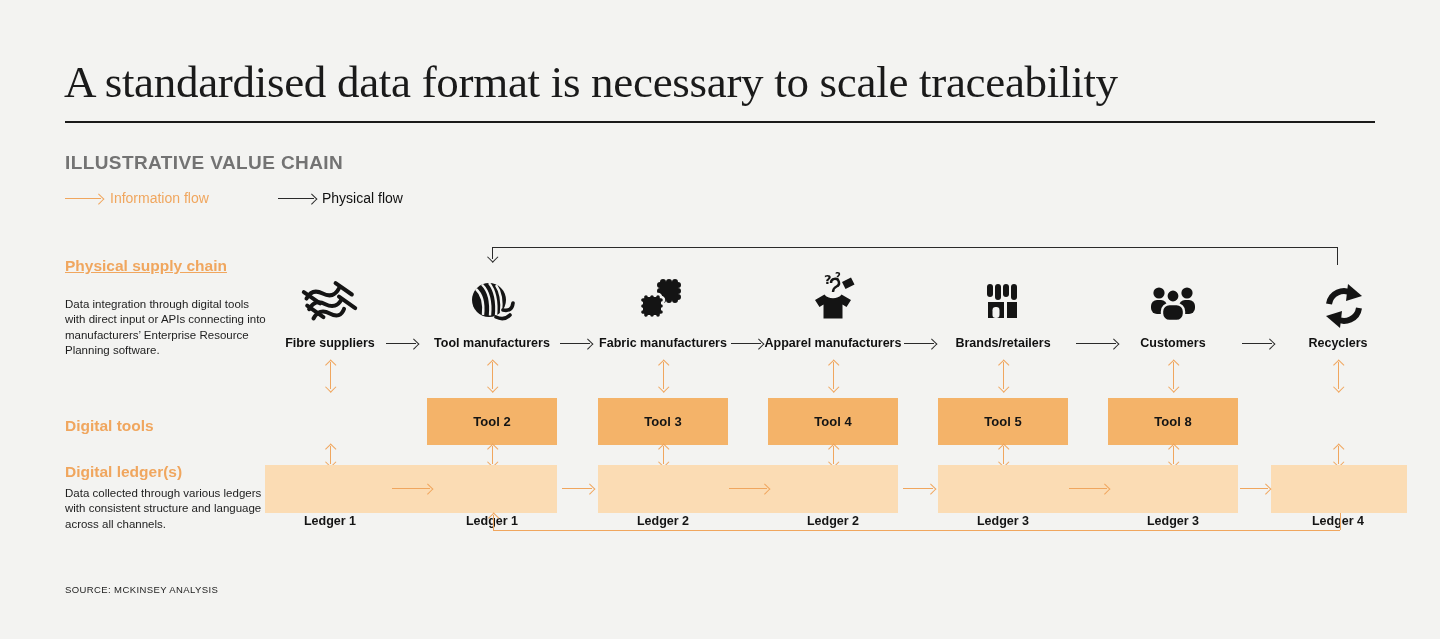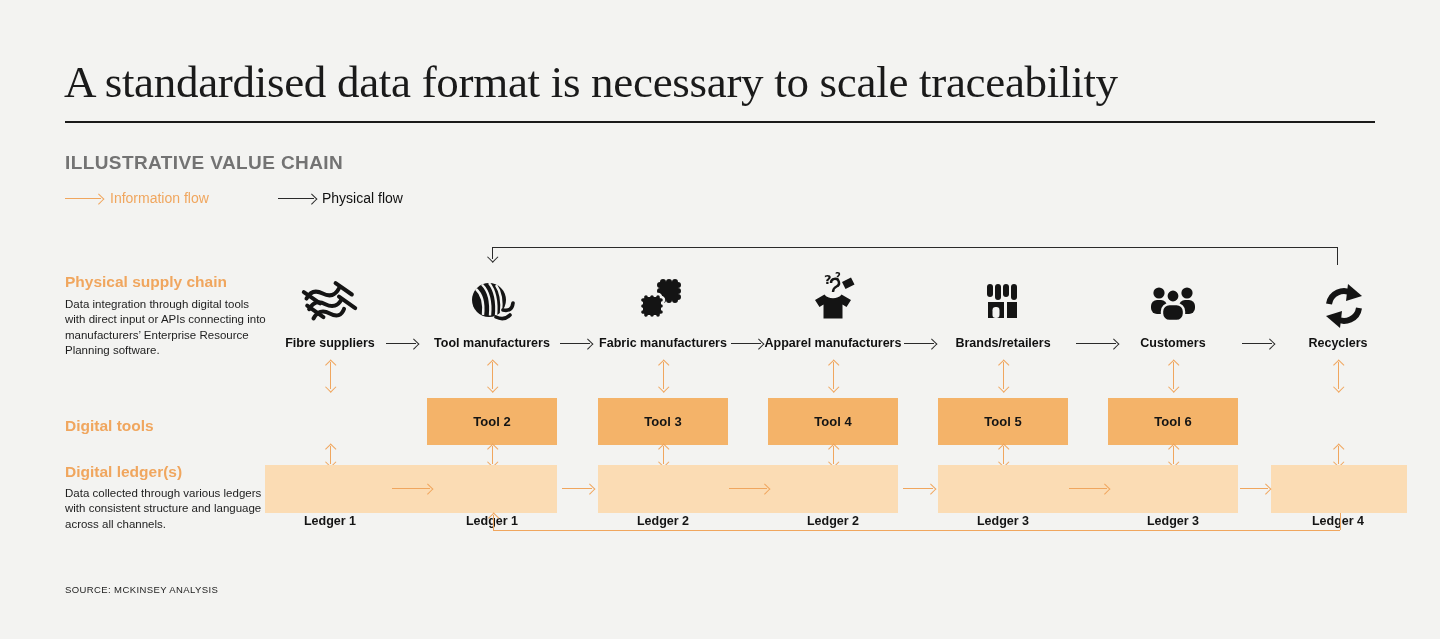--- a/index.html
+++ b/index.html
@@ -45,21 +45,21 @@
 
   <h1 class="abs title">A standardised data format is necessary to scale traceability</h1>
   <div class="abs rule"></div>
   <div class="abs section-heading">ILLUSTRATIVE VALUE CHAIN</div>
 
   <div class="abs harrow orange" style="left:65px;top:198px;width:36px;"></div>
   <div class="abs legend-label orange" style="left:110px;">Information flow</div>
   <div class="abs harrow black" style="left:278px;top:198px;width:36px;"></div>
   <div class="abs legend-label" style="left:322px;color:#111;">Physical flow</div>
 
-  <div class="abs side-heading" style="top:273px;">Physical supply chain</div>
+  <div class="abs side-heading" style="top:257px;text-decoration:underline;">Physical supply chain</div>
   <div class="abs side-para" style="top:297px;">Data integration through digital tools with direct input or APIs connecting into manufacturers’ Enterprise Resource Planning software.</div>
   <div class="abs side-heading" style="top:417px;">Digital tools</div>
   <div class="abs side-heading" style="top:463px;">Digital ledger(s)</div>
   <div class="abs side-para" style="top:486px;">Data collected through various ledgers with consistent structure and language across all channels.</div>
 
   <div class="abs hline black" style="left:492px;top:247px;width:845px;"></div>
   <div class="abs vline varrow down black" style="left:492px;top:247px;height:12px;"></div>
   <div class="abs vline black" style="left:1337px;top:247px;height:18px;"></div>
 
   <div class="abs icon-wrap" style="left:298px;">
@@ -163,21 +163,21 @@
   <div class="abs varrow dbl orange" style="left:663px;top:362px;height:27px;"></div>
   <div class="abs varrow dbl orange" style="left:833px;top:362px;height:27px;"></div>
   <div class="abs varrow dbl orange" style="left:1003px;top:362px;height:27px;"></div>
   <div class="abs varrow dbl orange" style="left:1173px;top:362px;height:27px;"></div>
   <div class="abs varrow dbl orange" style="left:1338px;top:362px;height:27px;"></div>
 
   <div class="abs toolbox" style="left:427px;">Tool 2</div>
   <div class="abs toolbox" style="left:598px;">Tool 3</div>
   <div class="abs toolbox" style="left:768px;">Tool 4</div>
   <div class="abs toolbox" style="left:938px;">Tool 5</div>
-  <div class="abs toolbox" style="left:1108px;">Tool 6</div>
+  <div class="abs toolbox" style="left:1108px;">Tool 8</div>
 
   <div class="abs varrow dbl orange" style="left:330px;top:446px;height:18px;"></div>
   <div class="abs varrow dbl orange" style="left:492px;top:446px;height:18px;"></div>
   <div class="abs varrow dbl orange" style="left:663px;top:446px;height:18px;"></div>
   <div class="abs varrow dbl orange" style="left:833px;top:446px;height:18px;"></div>
   <div class="abs varrow dbl orange" style="left:1003px;top:446px;height:18px;"></div>
   <div class="abs varrow dbl orange" style="left:1173px;top:446px;height:18px;"></div>
   <div class="abs varrow dbl orange" style="left:1338px;top:446px;height:18px;"></div>
 
   <div class="abs band" style="left:265px;width:292px;"></div>

